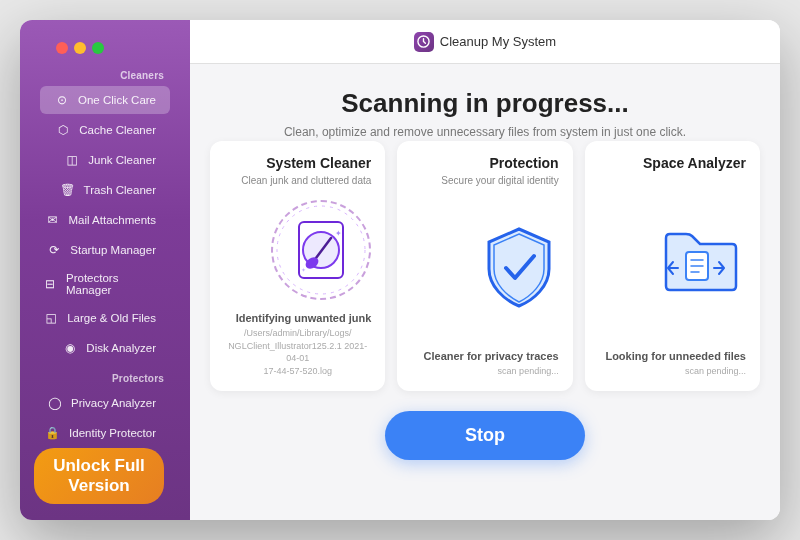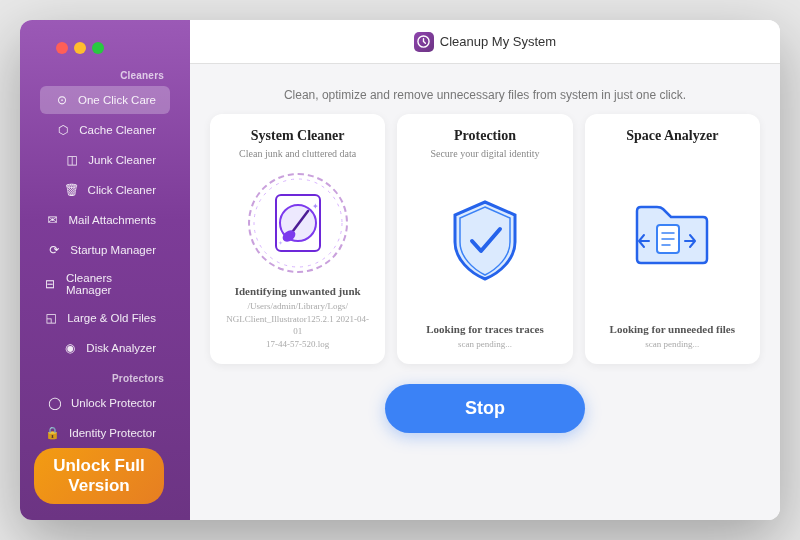--- a/index.html
+++ b/index.html
@@ -132,40 +132,39 @@
     }
     .scan-title {
       font-size: 26px;
       font-weight: 700;
       color: #222;
       margin-bottom: 6px;
     }
     .scan-subtitle {
       font-size: 12px;
       color: #777;
-      margin-bottom: 12px;
+      margin-bottom: 2px;
       text-align: right;
     }
     .cards-row {
       display: flex;
       gap: 12px;
       width: 100%;
       margin-bottom: 20px;
     }
     .card {
       flex: 1;
       background: #fff;
       border-radius: 12px;
       padding: 14px;
       display: flex;
       flex-direction: column;
-      align-items: center;
+      align-items: flex-end;
       box-shadow: 0 2px 8px rgba(0,0,0,0.06);
       min-height: 210px;
-      font-family: Liberation Serif, serif;
     }
     .card-title {
       font-size: 14px;
       font-weight: 700;
       color: #222;
       margin-bottom: 4px;
       text-align: center;
     }
     .card-subtitle {
       font-size: 10px;
@@ -252,50 +251,50 @@
     <div class="sidebar-item">
       <div class="sidebar-icon">⬡</div>
       <span>Cache Cleaner</span>
     </div>
     <div class="sidebar-item">
       <div class="sidebar-icon">◫</div>
       <span>Junk Cleaner</span>
     </div>
     <div class="sidebar-item">
       <div class="sidebar-icon">🗑</div>
-      <span>Click Cleaner</span>
+      <span>Trash Cleaner</span>
     </div>
     <div class="sidebar-item">
       <div class="sidebar-icon">✉</div>
       <span>Mail Attachments</span>
     </div>
 
 
     <div class="sidebar-item">
       <div class="sidebar-icon">⟳</div>
       <span>Startup Manager</span>
     </div>
     <div class="sidebar-item">
       <div class="sidebar-icon">⊟</div>
-      <span>Cleaners Manager</span>
+      <span>Protectors Manager</span>
     </div>
     <div class="sidebar-item">
       <div class="sidebar-icon">◱</div>
       <span>Large &amp; Old Files</span>
     </div>
     <div class="sidebar-item">
       <div class="sidebar-icon">◉</div>
       <span>Disk Analyzer</span>
     </div>
 
     <div class="section-label">Protectors</div>
 
     <div class="sidebar-item">
       <div class="sidebar-icon">◯</div>
-      <span>Unlock Protector</span>
+      <span>Privacy Analyzer</span>
     </div>
     <div class="sidebar-item">
       <div class="sidebar-icon">🔒</div>
       <span>Identity Protector</span>
     </div>
 
     <button class="unlock-btn">Unlock Full Version</button>
   </div>
 
   <div class="main">
@@ -304,20 +303,21 @@
       <div class="app-icon">
         <svg width="13" height="13" viewBox="0 0 14 14" fill="none">
           <circle cx="7" cy="7" r="6" stroke="white" stroke-width="1.5"></circle>
           <path d="M7 4v3l2 2" stroke="white" stroke-width="1.5" stroke-linecap="round"></path>
         </svg>
       </div>
       <span class="app-title">Cleanup My System</span>
     </div>
 
     <div class="content">
+      <div class="scan-title">Scanning in progress...</div>
       <div class="scan-subtitle">Clean, optimize and remove unnecessary files from system in just one click.</div>
 
       <div class="cards-row">
 
         <div class="card">
           <div class="card-title">System Cleaner</div>
           <div class="card-subtitle">Clean junk and cluttered data</div>
           <div class="card-illustration">
             <div class="scanner-circle">
               <div class="scanner-dots"></div>
@@ -346,21 +346,21 @@
           <div class="card-title">Protection</div>
           <div class="card-subtitle">Secure your digital identity</div>
           <div class="card-illustration">
             <svg class="shield-svg" viewBox="0 0 80 90" fill="none" xmlns="http://www.w3.org/2000/svg">
               <path d="M40 5 L70 18 L70 45 C70 62 55 76 40 82 C25 76 10 62 10 45 L10 18 Z" fill="#dbeafe" stroke="#2563eb" stroke-width="3"></path>
               <path d="M40 10 L65 21 L65 45 C65 60 52 72 40 78 C28 72 15 60 15 45 L15 21 Z" fill="none" stroke="#3b82f6" stroke-width="1.5" stroke-dasharray="0"></path>
 
               <path d="M27 44 L36 54 L55 32" stroke="#2563eb" stroke-width="4" stroke-linecap="round" stroke-linejoin="round"></path>
             </svg>
           </div>
-          <div class="card-status">Looking for traces traces</div>
+          <div class="card-status">Cleaner for privacy traces</div>
           <div class="card-detail">scan pending...</div>
         </div>
 
         <div class="card">
           <div class="card-title">Space Analyzer</div>
           <div class="card-illustration">
             <svg class="folder-svg" viewBox="0 0 90 80" fill="none" xmlns="http://www.w3.org/2000/svg">
 
               <path d="M10 30 L10 68 Q10 72 14 72 L76 72 Q80 72 80 68 L80 30 Q80 26 76 26 L44 26 L36 18 Q34 16 30 16 L14 16 Q10 16 10 20 Z" fill="#dbeafe" stroke="#2563eb" stroke-width="2.5"></path>
 

